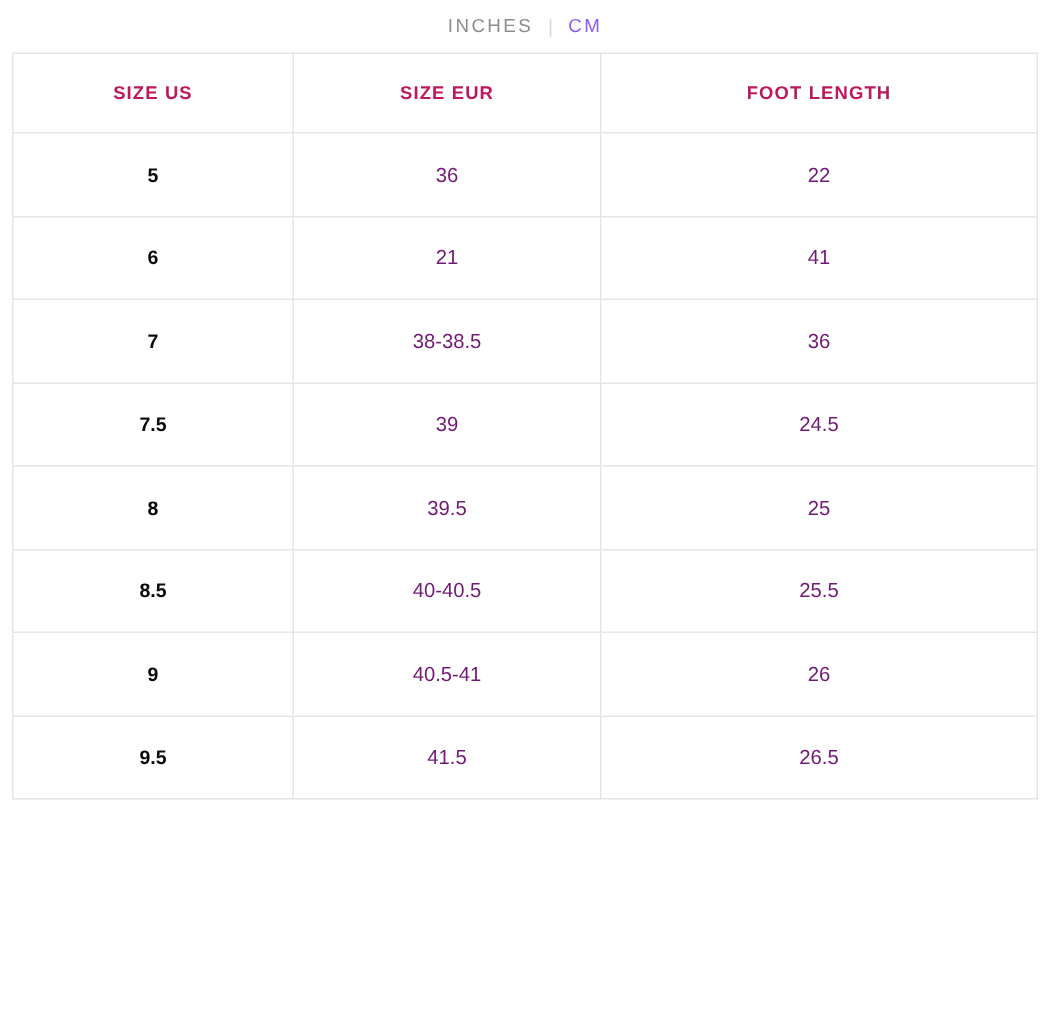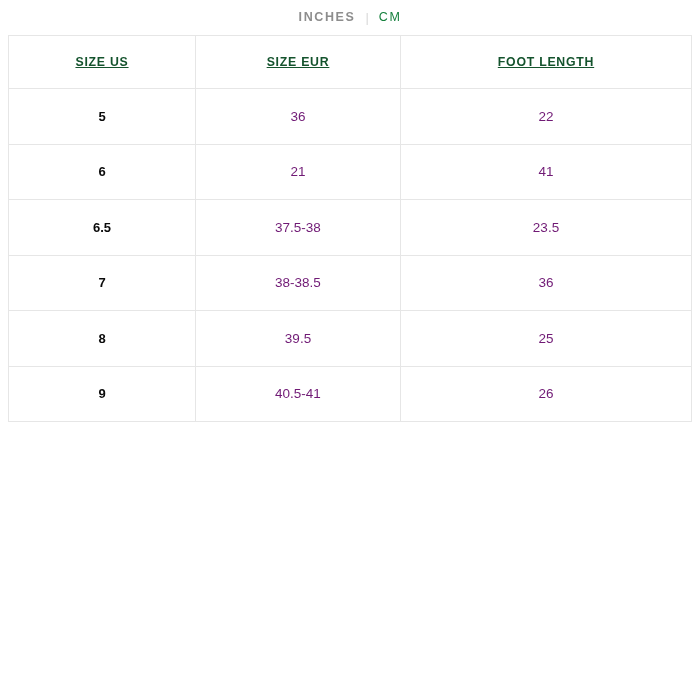--- a/index.html
+++ b/index.html
@@ -39,24 +39,24 @@
     font-size: 12.5px;
     letter-spacing: 1.6px;
     line-height: 1;
     text-transform: uppercase;
     cursor: pointer;
     user-select: none;
     padding: 0 10px;
   }
   .unit-option.inactive {
     color: #8d8d8d;
-    font-weight: 700;
+    font-weight: 400;
   }
   .unit-option.active {
-    color: #15803d;
+    color: #8b5cf6;
     font-weight: 400;
   }
   .unit-sep {
     color: #d8d8d8;
     font-size: 13px;
     line-height: 1;
     font-weight: 300;
   }
 
   
@@ -80,24 +80,23 @@
     padding: 0;
   }
   table.size-table col.c1 { width: 187px; }
   table.size-table col.c2 { width: 205px; }
   table.size-table col.c3 { width: 291px; }
 
   table.size-table thead th {
     height: 52px;
     font-size: 12.3px;
     font-weight: 700;
-    color: #14532d;
+    color: #be185d;
     letter-spacing: 0.75px;
     text-transform: uppercase;
-    text-decoration: underline;
   }
 
   table.size-table tbody td {
     height: 54.5px;
     font-size: 13.5px;
     color: #701a75;
     font-weight: 400;
   }
   table.size-table tbody td.col-us {
     font-weight: 700;
@@ -135,36 +134,46 @@
           <td class="col-us">5</td>
           <td>36</td>
           <td>22</td>
         </tr>
         <tr>
           <td class="col-us">6</td>
           <td>21</td>
           <td>41</td>
         </tr>
         <tr>
-          <td class="col-us">6.5</td>
-          <td>37.5-38</td>
-          <td>23.5</td>
-        </tr>
-        <tr>
           <td class="col-us">7</td>
           <td>38-38.5</td>
           <td>36</td>
+        </tr>
+        <tr>
+          <td class="col-us">7.5</td>
+          <td>39</td>
+          <td>24.5</td>
         </tr>
         <tr>
           <td class="col-us">8</td>
           <td>39.5</td>
           <td>25</td>
         </tr>
         <tr>
+          <td class="col-us">8.5</td>
+          <td>40-40.5</td>
+          <td>25.5</td>
+        </tr>
+        <tr>
           <td class="col-us">9</td>
           <td>40.5-41</td>
           <td>26</td>
+        </tr>
+        <tr>
+          <td class="col-us">9.5</td>
+          <td>41.5</td>
+          <td>26.5</td>
         </tr>
       </tbody>
     </table>
   </div>
 
 </div>
 
 </body></html>

